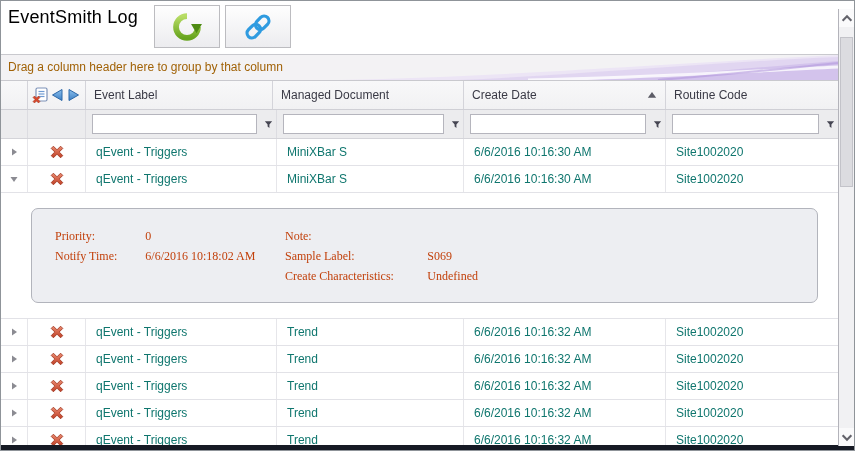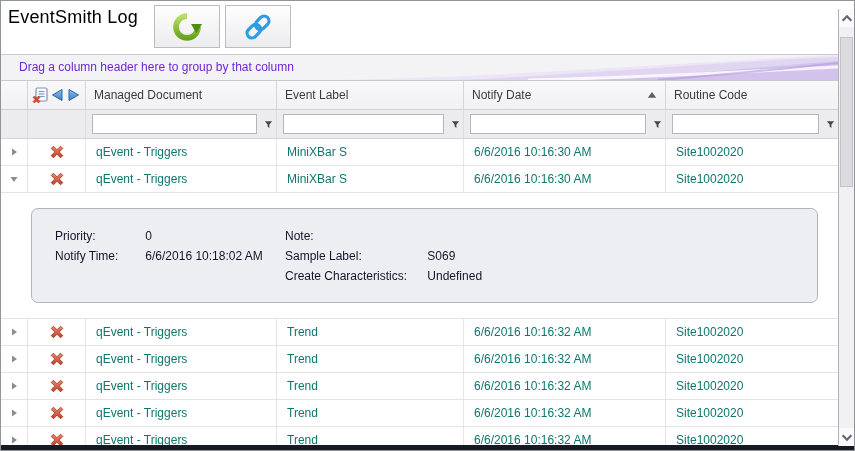--- a/index.html
+++ b/index.html
@@ -17,21 +17,21 @@
   
   .scrollbar{position:absolute;top:8px;right:0;width:16px;height:437px;background:#f1f1f3;border-left:1px solid #b3b3ba;box-sizing:border-box;}
   .sb-btn{position:absolute;left:0;width:15px;height:18px;background:#fafafb;display:flex;align-items:center;justify-content:center;cursor:pointer;}
   .sb-up{top:0;}
   .sb-down{bottom:0;}
   .sb-thumb{position:absolute;left:1px;top:28px;width:13px;height:150px;background:#dcdce0;border:1px solid #c3c3c9;box-sizing:border-box;}
 
   
   .group-panel{position:absolute;left:0;top:53px;width:837px;height:27px;box-sizing:border-box;
     border-top:1px solid #c9c9ce;border-bottom:1px solid #c9c9ce;background:#f3f2f4;overflow:hidden;}
-  .group-panel-text{position:absolute;left:18px;top:5px;color:#6d28d9;z-index:2;}
+  .group-panel-text{position:absolute;left:7px;top:5px;color:#a16207;z-index:2;}
   .swoosh{position:absolute;right:0;top:0;height:25px;width:560px;z-index:1;}
 
   
   .c-expand{width:27px;}
   .c-cmd{width:58px;}
   .c-md{width:191px;}
   .c-el{width:187px;}
   .c-cd{width:202px;}
   .c-rc{width:172px;border-right:none !important;}
   .cellbase{box-sizing:border-box;flex:0 0 auto;overflow:hidden;white-space:nowrap;}
@@ -64,21 +64,21 @@
   
   .detail-area{position:relative;width:837px;height:126px;background:#fff;border-bottom:1px solid #e2e2e7;box-sizing:border-box;}
   .detail-box{position:absolute;left:30px;top:15px;width:787px;height:95px;box-sizing:border-box;
     background:#edeef2;border:1px solid #b2b4bc;border-radius:7px;}
   .dcol{position:absolute;top:17px;}
   .dcol.left{left:23px;}
   .dcol.right{left:253px;}
   .drow{height:20px;line-height:20px;white-space:nowrap;}
   .dcol.left .dlabel{display:inline-block;width:87px;}
   .dcol.right .dlabel{display:inline-block;width:139px;}
-  .dlabel,.dvalue{color:#0f172a;}
+  .dlabel,.dvalue{color:#c2410c;font-family:Liberation Serif, serif;}
 
   .grid-bottom{position:absolute;left:0;top:444px;width:853px;height:5px;background:#161a24;}
   .hidden-defs{position:absolute;width:0;height:0;overflow:hidden;}
 </style>
 </head>
 <body>
 
 <svg class="hidden-defs" xmlns="http://www.w3.org/2000/svg">
   <defs>
     <linearGradient id="gGreen" x1="0" y1="0" x2="0" y2="1">
@@ -175,28 +175,28 @@
             <use href="#sym-doc-x"></use>
           </svg>
         <svg width="16" height="16">
             <use href="#sym-tri-left"></use>
           </svg>
         <svg width="16" height="16">
             <use href="#sym-tri-right"></use>
           </svg>
       </div>
     </div>
+    <div class="cellbase c-el">
+      <span class="hc-text">Event Label</span>
+    </div>
     <div class="cellbase c-md">
       <span class="hc-text">Managed Document</span>
     </div>
-    <div class="cellbase c-el">
-      <span class="hc-text">Event Label</span>
-    </div>
     <div class="cellbase c-cd">
-      <span class="hc-text">Notify Date</span>
+      <span class="hc-text">Create Date</span>
       <svg class="sort-arrow" width="10" height="8">
           <use href="#sym-sort-asc"></use>
         </svg>
     </div>
     <div class="cellbase c-rc">
       <span class="hc-text">Routine Code</span>
     </div>
   </div>
 
   <div class="filter-row">

